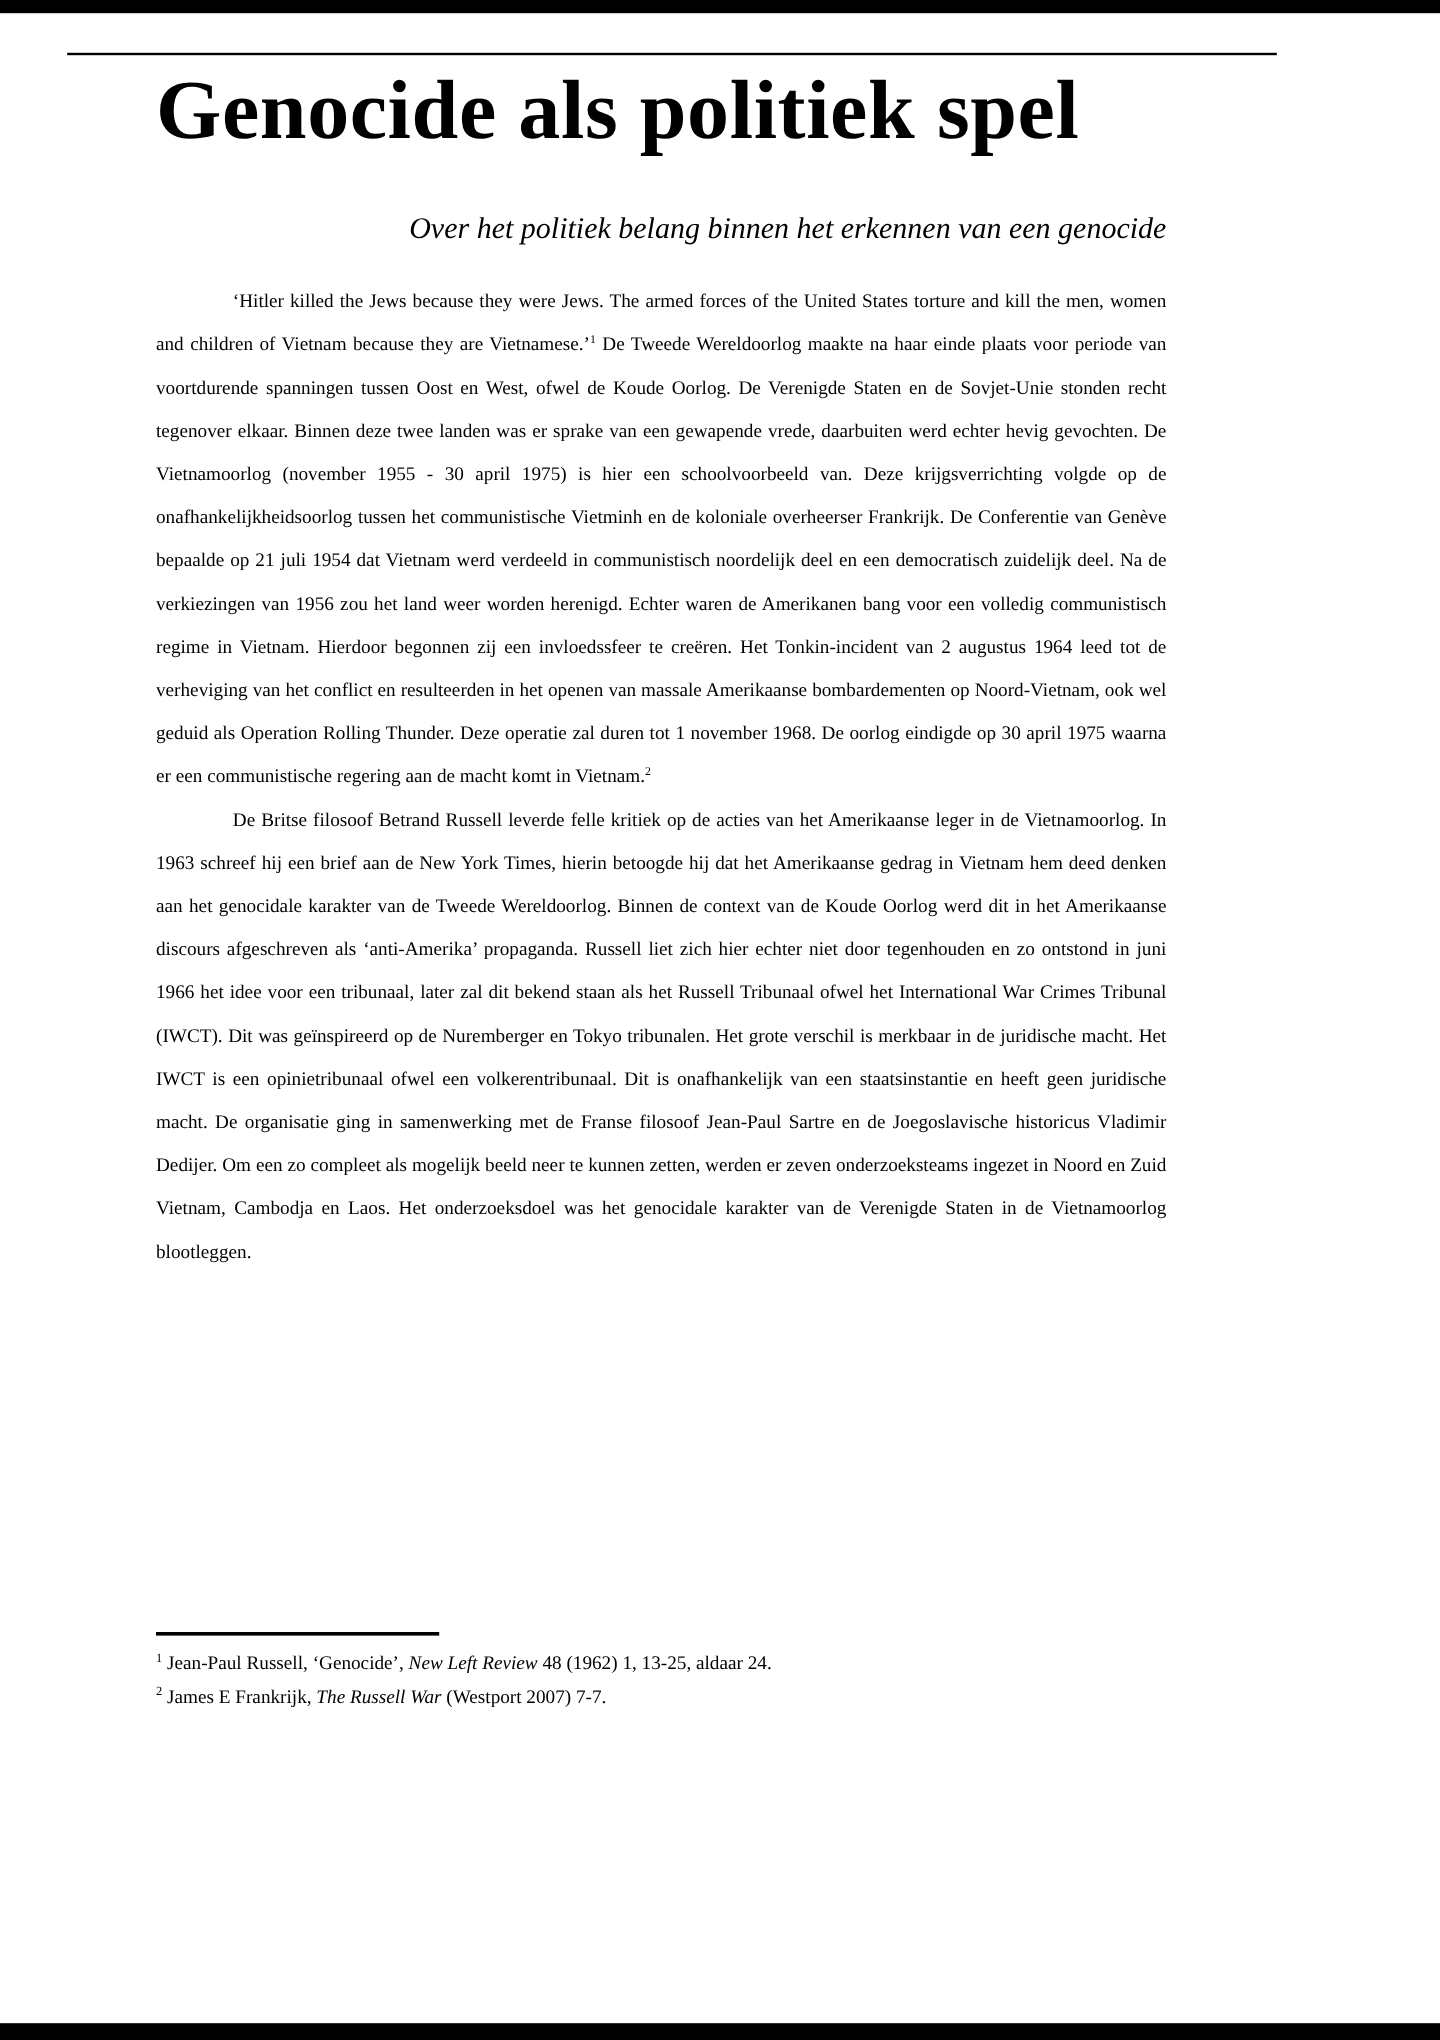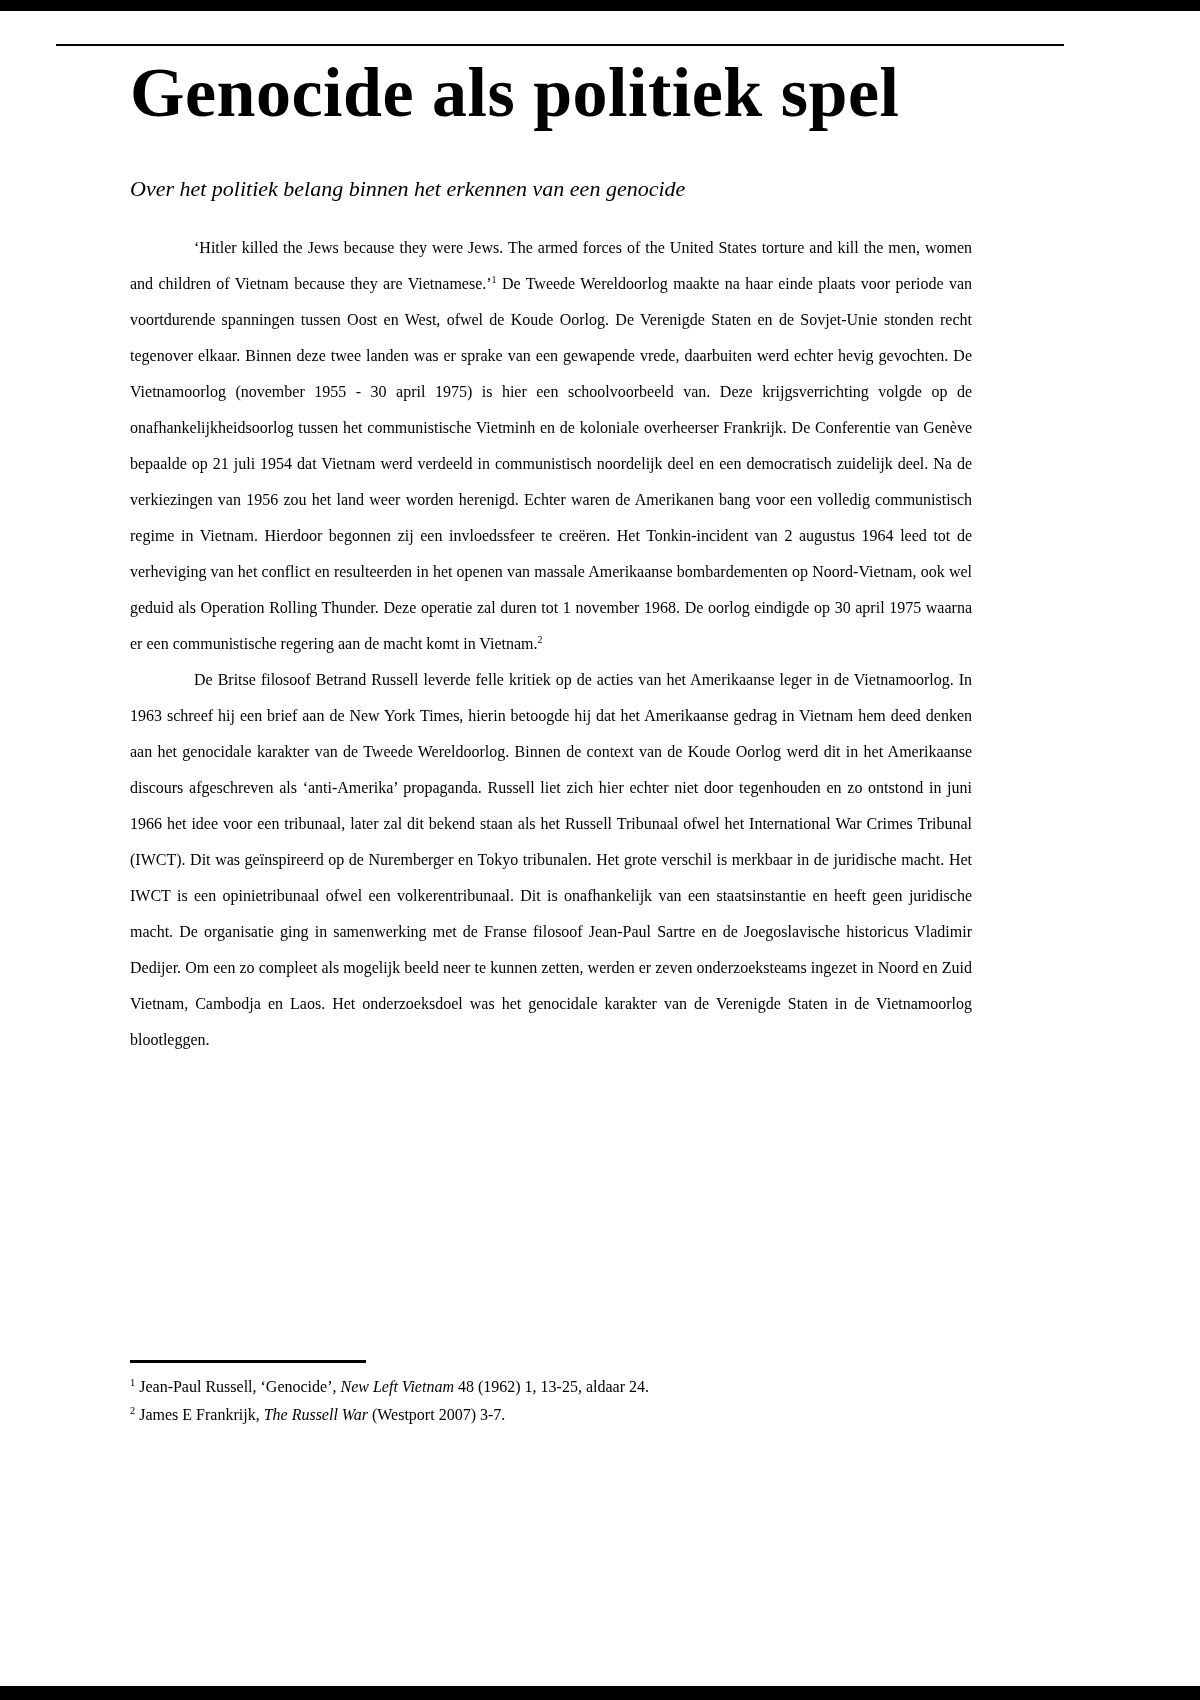--- a/index.html
+++ b/index.html
@@ -49,23 +49,23 @@
     margin: 0;
     padding-top: 56px;
     font-size: 70px;
     line-height: 1.05;
     font-weight: bold;
     letter-spacing: 0.5px;
   }
   .subtitle {
     margin: 46px 0 0 0;
     font-style: italic;
-    font-size: 22px;
+    font-size: 25px;
     line-height: 1.2;
-    text-align: left;
+    text-align: right;
   }
   .body-para {
     margin: 0;
     font-size: 16px;
     line-height: 36px;
     text-align: justify;
     text-indent: 64px;
   }
   .body-para.first {
     margin-top: 28px;
@@ -111,17 +111,17 @@
   <h1 class="doc-title">Genocide als politiek spel</h1>
   <p class="subtitle">Over het politiek belang binnen het erkennen van een genocide</p>
 
   <p class="body-para first"><span>‘Hitler killed the Jews because they were Jews. The armed forces of the United States torture and kill the men, women and children of Vietnam because they are Vietnamese.’</span><sup>1</sup><span> De Tweede Wereldoorlog maakte na haar einde plaats voor periode van voortdurende spanningen tussen Oost en West, ofwel de Koude Oorlog. De Verenigde Staten en de Sovjet-Unie stonden recht tegenover elkaar. Binnen deze twee landen was er sprake van een gewapende vrede, daarbuiten werd echter hevig gevochten. De Vietnamoorlog (november 1955 - 30 april 1975) is hier een schoolvoorbeeld van. Deze krijgsverrichting volgde op de onafhankelijkheidsoorlog tussen het communistische Vietminh en de koloniale overheerser Frankrijk. De Conferentie van Genève bepaalde op 21 juli 1954 dat Vietnam werd verdeeld in communistisch noordelijk deel en een democratisch zuidelijk deel. Na de verkiezingen van 1956 zou het land weer worden herenigd. Echter waren de Amerikanen bang voor een volledig communistisch regime in Vietnam. Hierdoor begonnen zij een invloedssfeer te creëren. Het Tonkin-incident van 2 augustus 1964 leed tot de verheviging van het conflict en resulteerden in het openen van massale Amerikaanse bombardementen op Noord-Vietnam, ook wel geduid als Operation Rolling Thunder. Deze operatie zal duren tot 1 november 1968. De oorlog eindigde op 30 april 1975 waarna er een communistische regering aan de macht komt in Vietnam.</span><sup>2</sup></p>
 
   <p class="body-para"><span>De Britse filosoof Betrand Russell leverde felle kritiek op de acties van het Amerikaanse leger in de Vietnamoorlog. In 1963 schreef hij een brief aan de New York Times, hierin betoogde hij dat het Amerikaanse gedrag in Vietnam hem deed denken aan het genocidale karakter van de Tweede Wereldoorlog. Binnen de context van de Koude Oorlog werd dit in het Amerikaanse discours afgeschreven als ‘anti-Amerika’ propaganda. Russell liet zich hier echter niet door tegenhouden en zo ontstond in juni 1966 het idee voor een tribunaal, later zal dit bekend staan als het Russell Tribunaal ofwel het International War Crimes Tribunal (IWCT). Dit was geïnspireerd op de Nuremberger en Tokyo tribunalen. Het grote verschil is merkbaar in de juridische macht. Het IWCT is een opinietribunaal ofwel een volkerentribunaal. Dit is onafhankelijk van een staatsinstantie en heeft geen juridische macht. De organisatie ging in samenwerking met de Franse filosoof Jean-Paul Sartre en de Joegoslavische historicus Vladimir Dedijer. Om een zo compleet als mogelijk beeld neer te kunnen zetten, werden er zeven onderzoeksteams ingezet in Noord en Zuid Vietnam, Cambodja en Laos. Het onderzoeksdoel was het genocidale karakter van de Verenigde Staten in de Vietnamoorlog blootleggen.</span></p>
 </div>
 
 <div class="footnotes">
   <div class="fn-rule"></div>
-  <p class="footnote"><sup>1</sup><span> Jean-Paul Russell, ‘Genocide’, </span><span class="fn-italic">New Left Vietnam</span><span> 48 (1962) 1, 13-25, aldaar 24.</span></p>
-  <p class="footnote"><sup>2</sup><span> James E Frankrijk, </span><span class="fn-italic">The Russell War</span><span> (Westport 2007) 3-7.</span></p>
+  <p class="footnote"><sup>1</sup><span> Jean-Paul Russell, ‘Genocide’, </span><span class="fn-italic">New Left Review</span><span> 48 (1962) 1, 13-25, aldaar 24.</span></p>
+  <p class="footnote"><sup>2</sup><span> James E Frankrijk, </span><span class="fn-italic">The Russell War</span><span> (Westport 2007) 7-7.</span></p>
 </div>
 
 <div class="bottom-bar"></div>
 
 </body></html>

